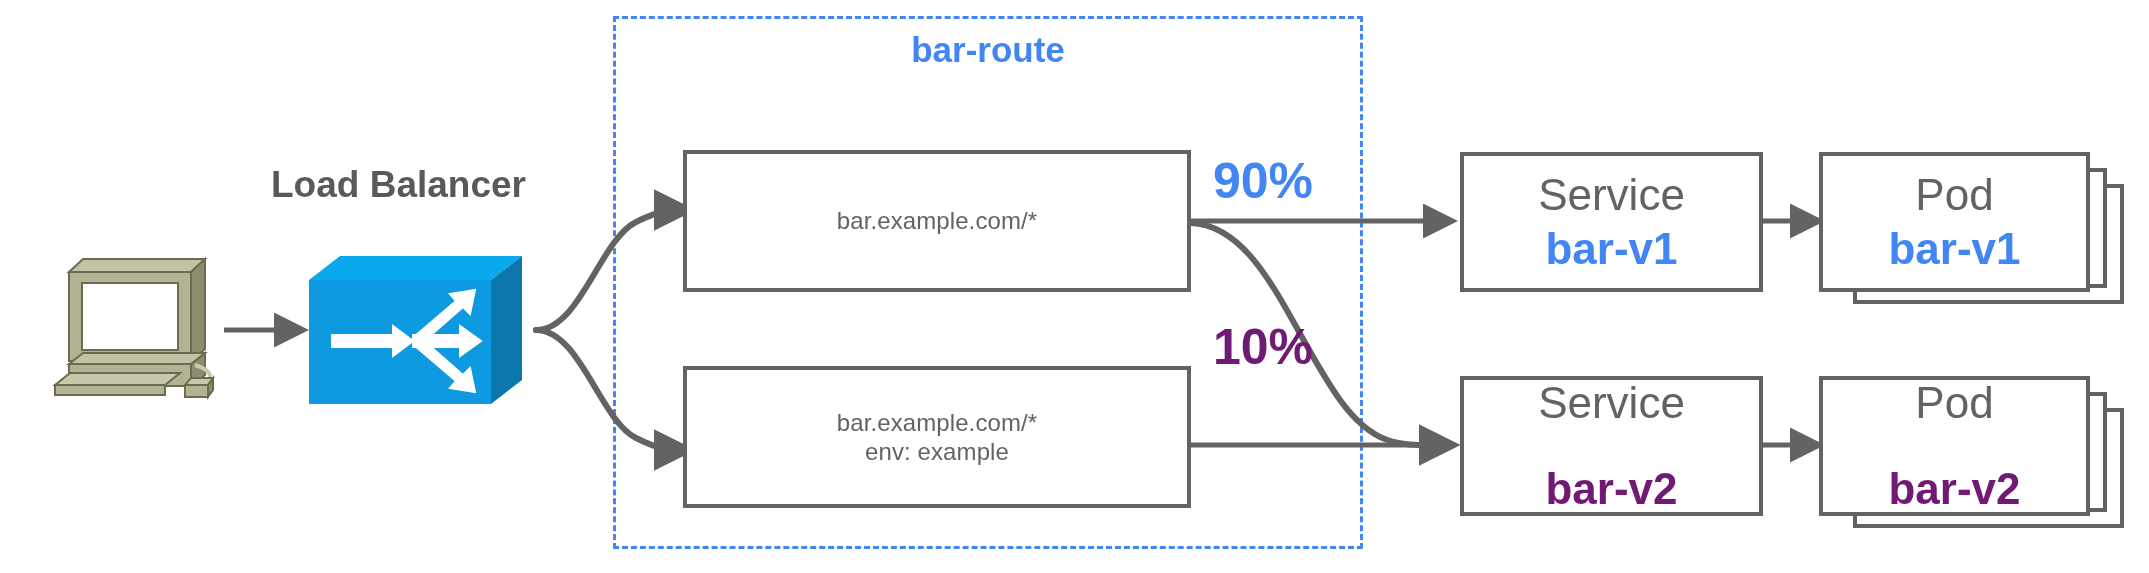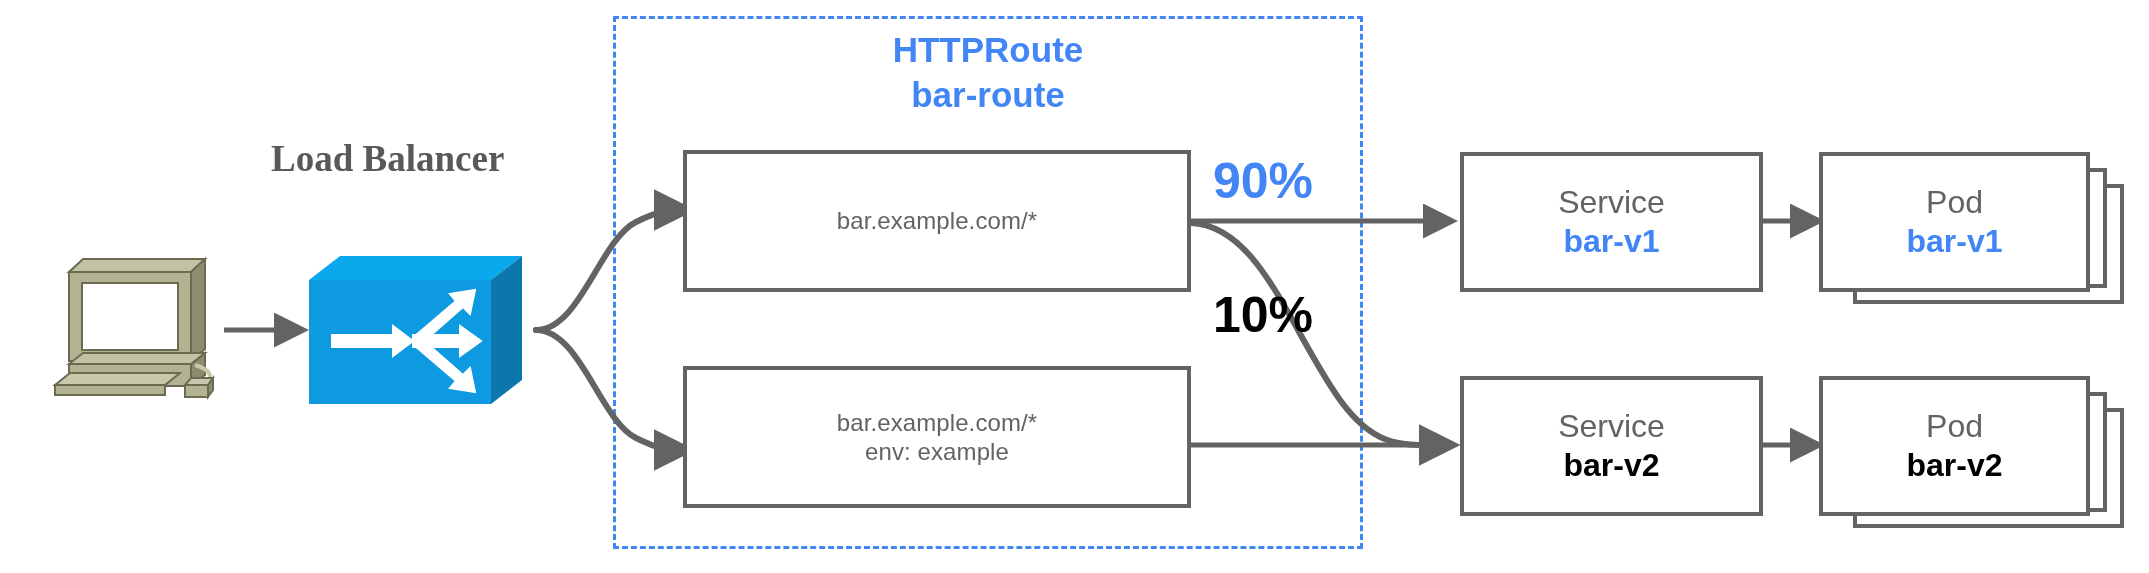--- a/index.html
+++ b/index.html
@@ -34,29 +34,29 @@
     flex-direction: column;
     align-items: center;
     justify-content: center;
     line-height: 1.22;
   }
   .node-box .line {
     white-space: nowrap;
   }
   .txt-gray  { color: #636363; }
   .txt-blue  { color: #4285f4; }
-  .txt-green { color: #000000; }
+  .txt-green { color: #701a75; margin-top: 32px; }
 
   .route-box-text {
     font-size: 24px;
     font-weight: 400;
     letter-spacing: 0.1px;
   }
   .unit-box-text {
-    font-size: 32px;
+    font-size: 44px;
     font-weight: 400;
     text-align: right;
   }
   .unit-box-text .name {
     font-weight: 700;
   }
   .label-lb {
     position: absolute;
     font-size: 37px;
     font-weight: 700;
@@ -95,25 +95,24 @@
   }
 </style>
 </head>
 <body>
 
 <div id="diagram-root">
 
   <div class="dashed-region" style="left:613px; top:16px; width:750px; height:533px;"></div>
 
   <div class="label-route" style="left:843px; top:28px; width:290px;">
-    <div>HTTPRoute</div>
     <div>bar-route</div>
   </div>
 
-  <div class="label-lb" style="left:271px; top:137px;font-family:Liberation Serif, serif;">Load Balancer</div>
+  <div class="label-lb" style="left:271px; top:164px;">Load Balancer</div>
 
   <div class="icon-wrap" style="left:45px; top:245px; width:175px; height:160px;">
     <svg width="175" height="160" viewBox="0 0 175 160" xmlns="http://www.w3.org/2000/svg">
 
       <polygon points="24,27 146,27 160,14 38,14" fill="#c2c2a4" stroke="#6b6b52" stroke-width="2"></polygon>
 
       <polygon points="146,27 146,116 160,104 160,14" fill="#8c8c6e" stroke="#6b6b52" stroke-width="2"></polygon>
 
       <rect x="24" y="27" width="122" height="89" fill="#b3b394" stroke="#6b6b52" stroke-width="2"></rect>
 

